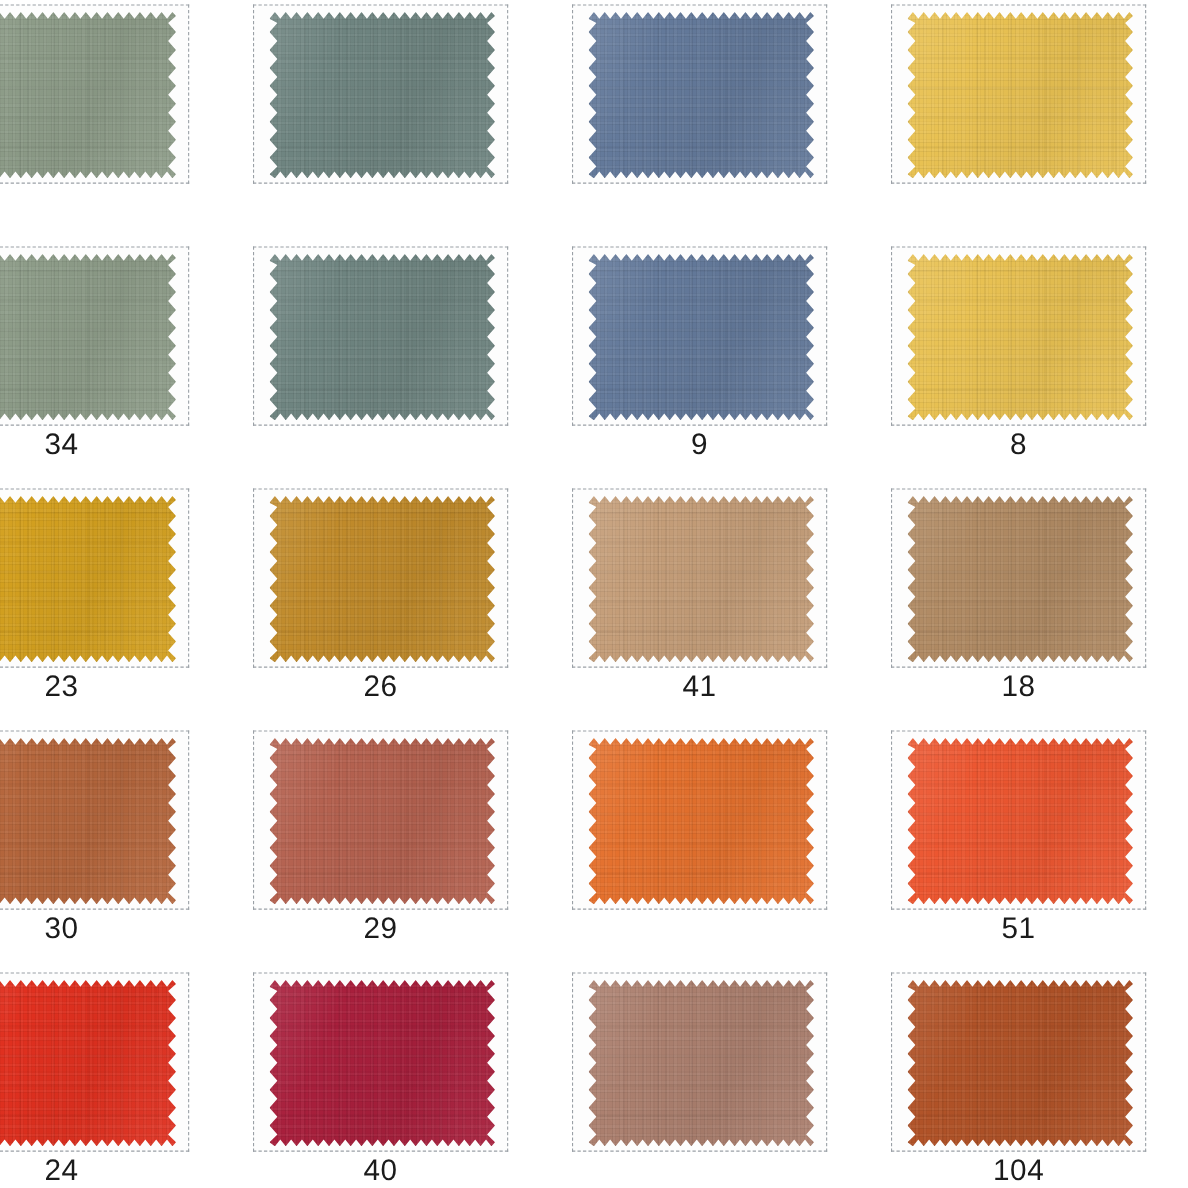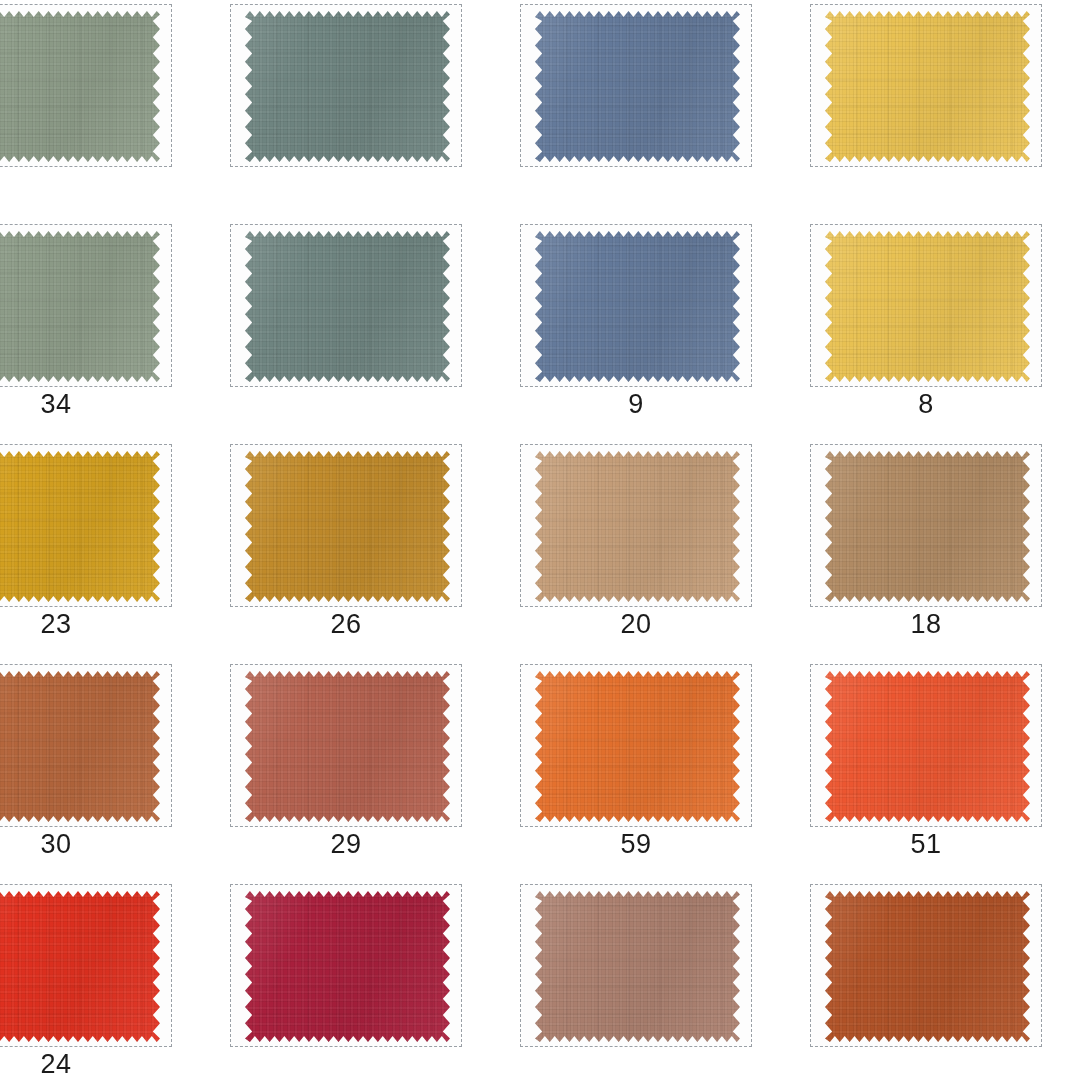--- a/index.html
+++ b/index.html
@@ -204,21 +204,21 @@
     <div class="swatch-cell">
       <div class="swatch-frame">
         <div class="swatch-fabric" style="background-color: rgb(192, 138, 42);"></div>
       </div>
       <div class="swatch-label">26</div>
     </div>
     <div class="swatch-cell">
       <div class="swatch-frame">
         <div class="swatch-fabric" style="background-color: rgb(196, 157, 120);"></div>
       </div>
-      <div class="swatch-label">20</div>
+      <div class="swatch-label">41</div>
     </div>
     <div class="swatch-cell">
       <div class="swatch-frame">
         <div class="swatch-fabric" style="background-color: rgb(176, 138, 99);"></div>
       </div>
       <div class="swatch-label">18</div>
     </div>
     <div class="swatch-cell">
       <div class="swatch-frame">
         <div class="swatch-fabric" style="background-color: rgb(181, 102, 60);"></div>
@@ -228,42 +228,43 @@
     <div class="swatch-cell">
       <div class="swatch-frame">
         <div class="swatch-fabric" style="background-color: rgb(180, 97, 79);"></div>
       </div>
       <div class="swatch-label">29</div>
     </div>
     <div class="swatch-cell">
       <div class="swatch-frame">
         <div class="swatch-fabric" style="background-color: rgb(228, 112, 45);"></div>
       </div>
-      <div class="swatch-label">59</div>
     </div>
     <div class="swatch-cell">
       <div class="swatch-frame">
         <div class="swatch-fabric" style="background-color: rgb(236, 86, 48);"></div>
       </div>
       <div class="swatch-label">51</div>
     </div>
     <div class="swatch-cell">
       <div class="swatch-frame">
         <div class="swatch-fabric" style="background-color: rgb(224, 48, 31);"></div>
       </div>
       <div class="swatch-label">24</div>
     </div>
     <div class="swatch-cell">
       <div class="swatch-frame">
         <div class="swatch-fabric" style="background-color: rgb(168, 31, 60);"></div>
       </div>
+      <div class="swatch-label">40</div>
     </div>
     <div class="swatch-cell">
       <div class="swatch-frame">
         <div class="swatch-fabric" style="background-color: rgb(171, 127, 110);"></div>
       </div>
     </div>
     <div class="swatch-cell">
       <div class="swatch-frame">
         <div class="swatch-fabric" style="background-color: rgb(176, 82, 39);"></div>
       </div>
+      <div class="swatch-label">104</div>
     </div>
   </div>
 
 </body></html>

